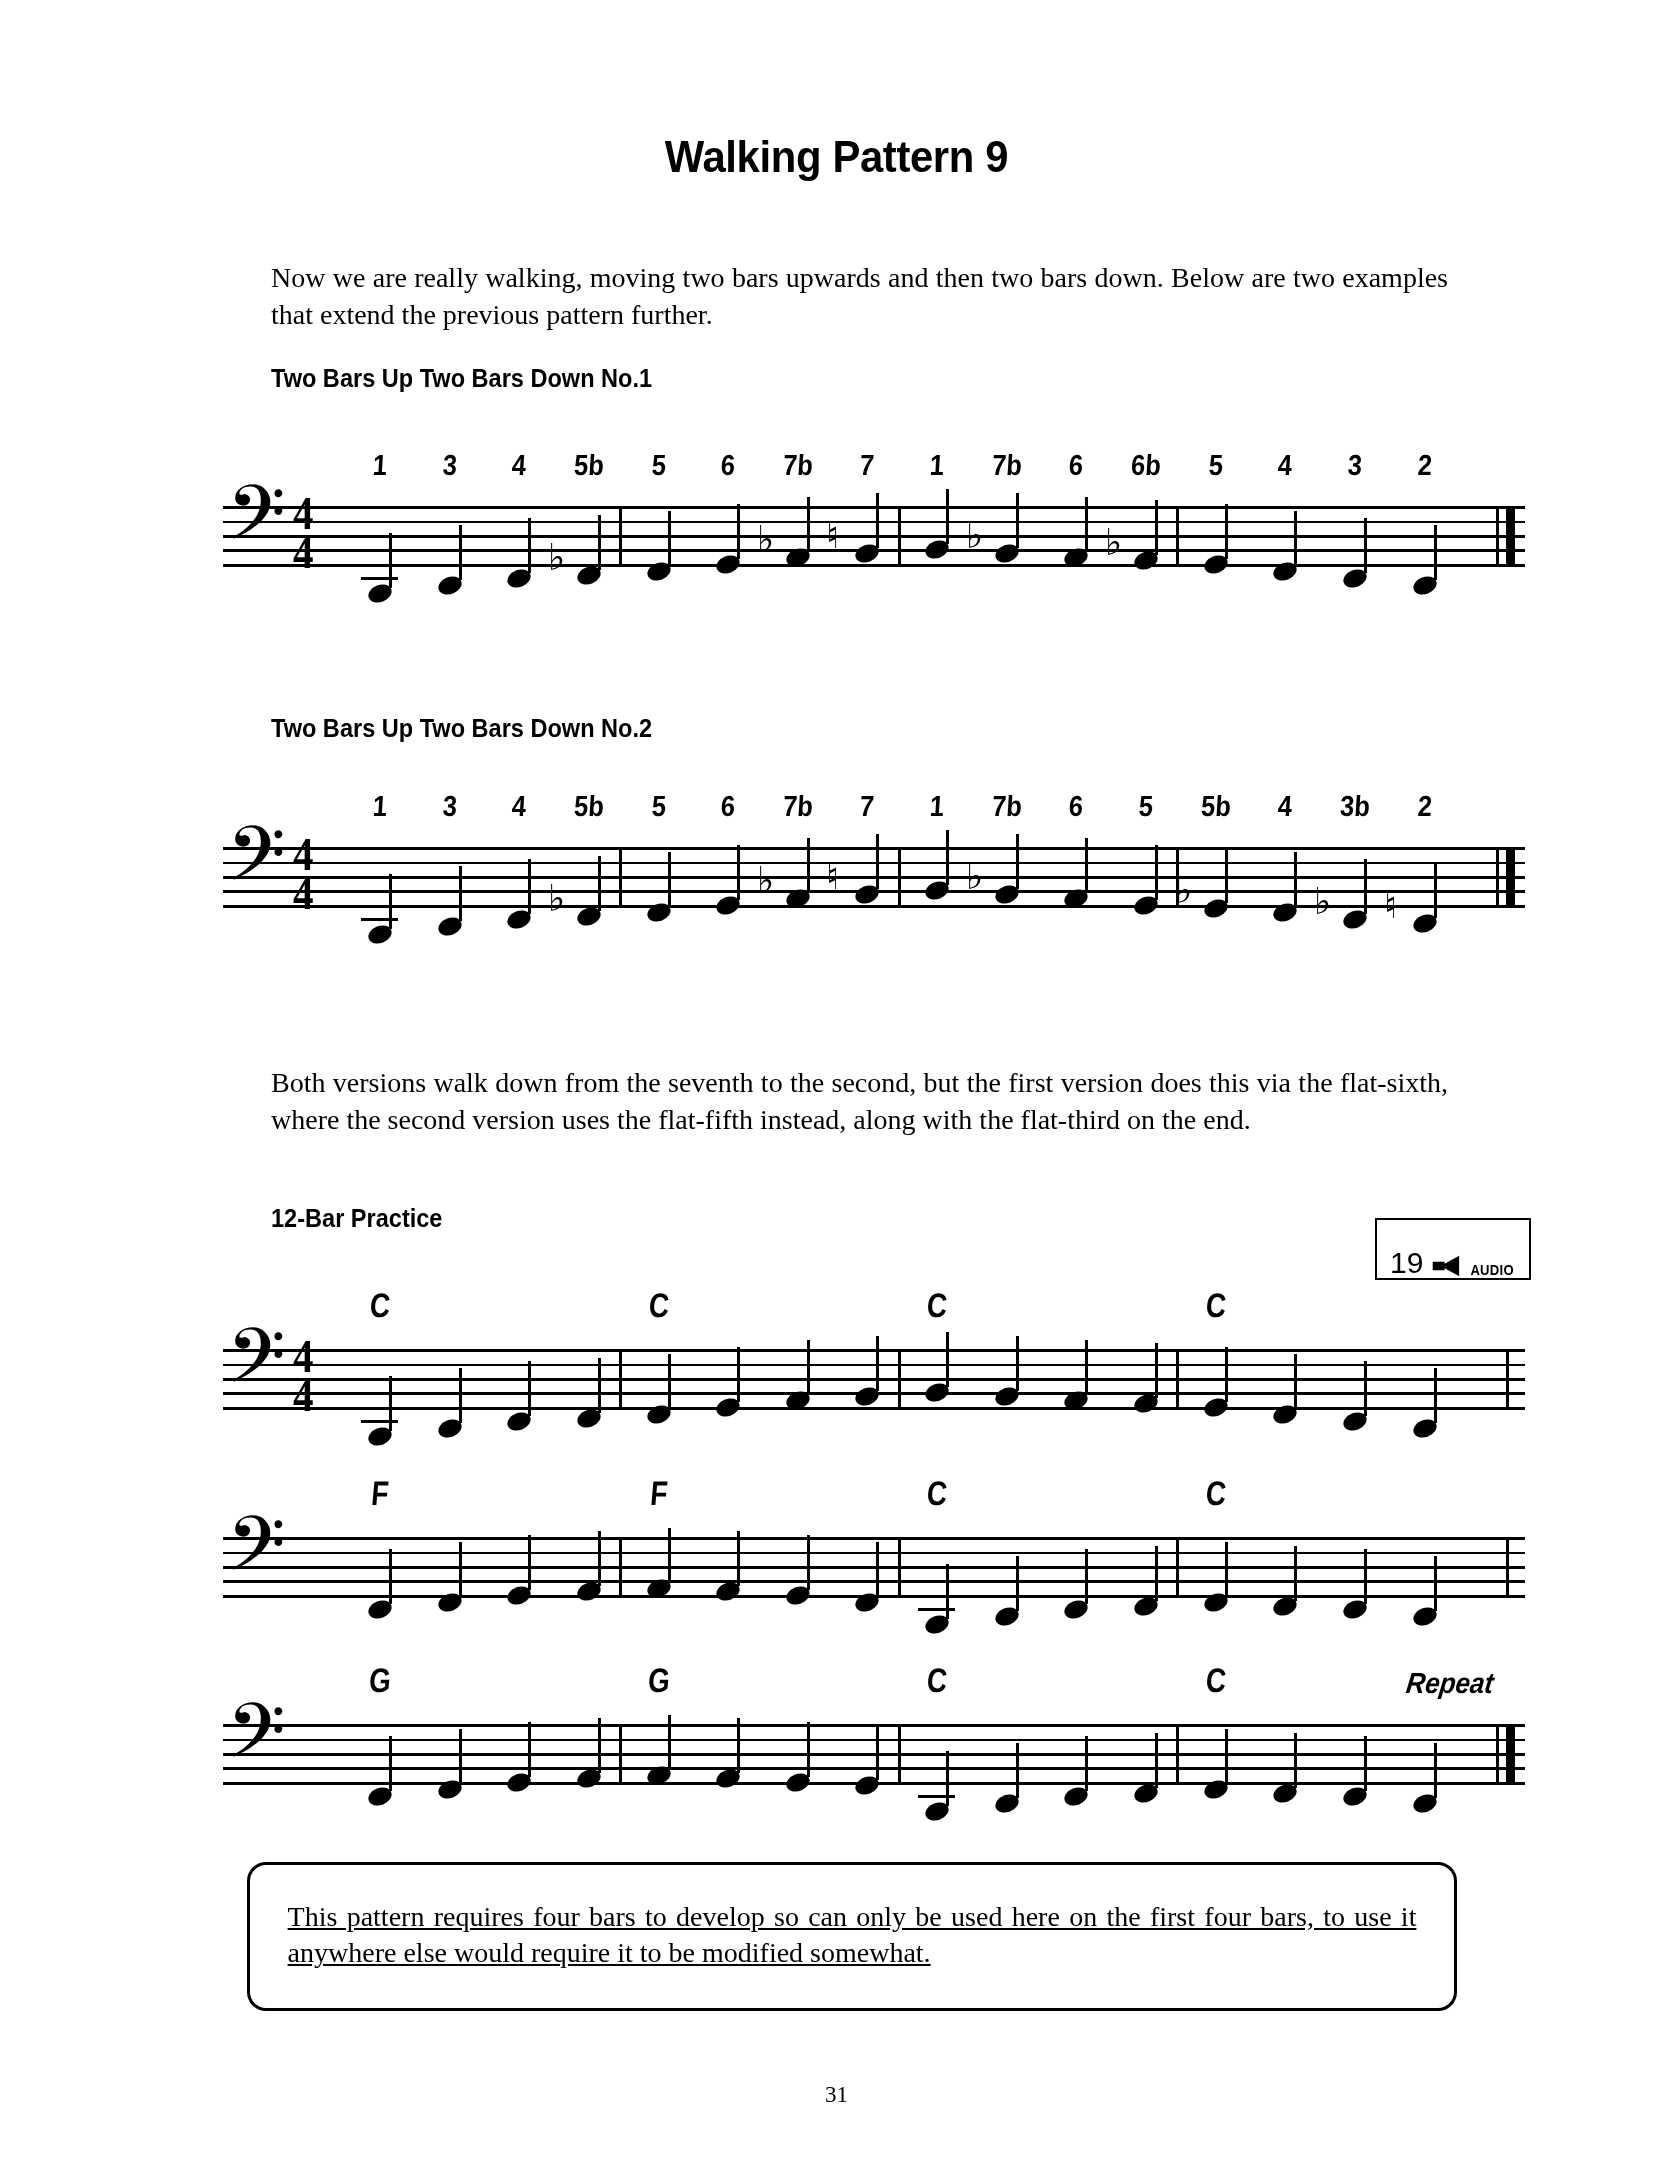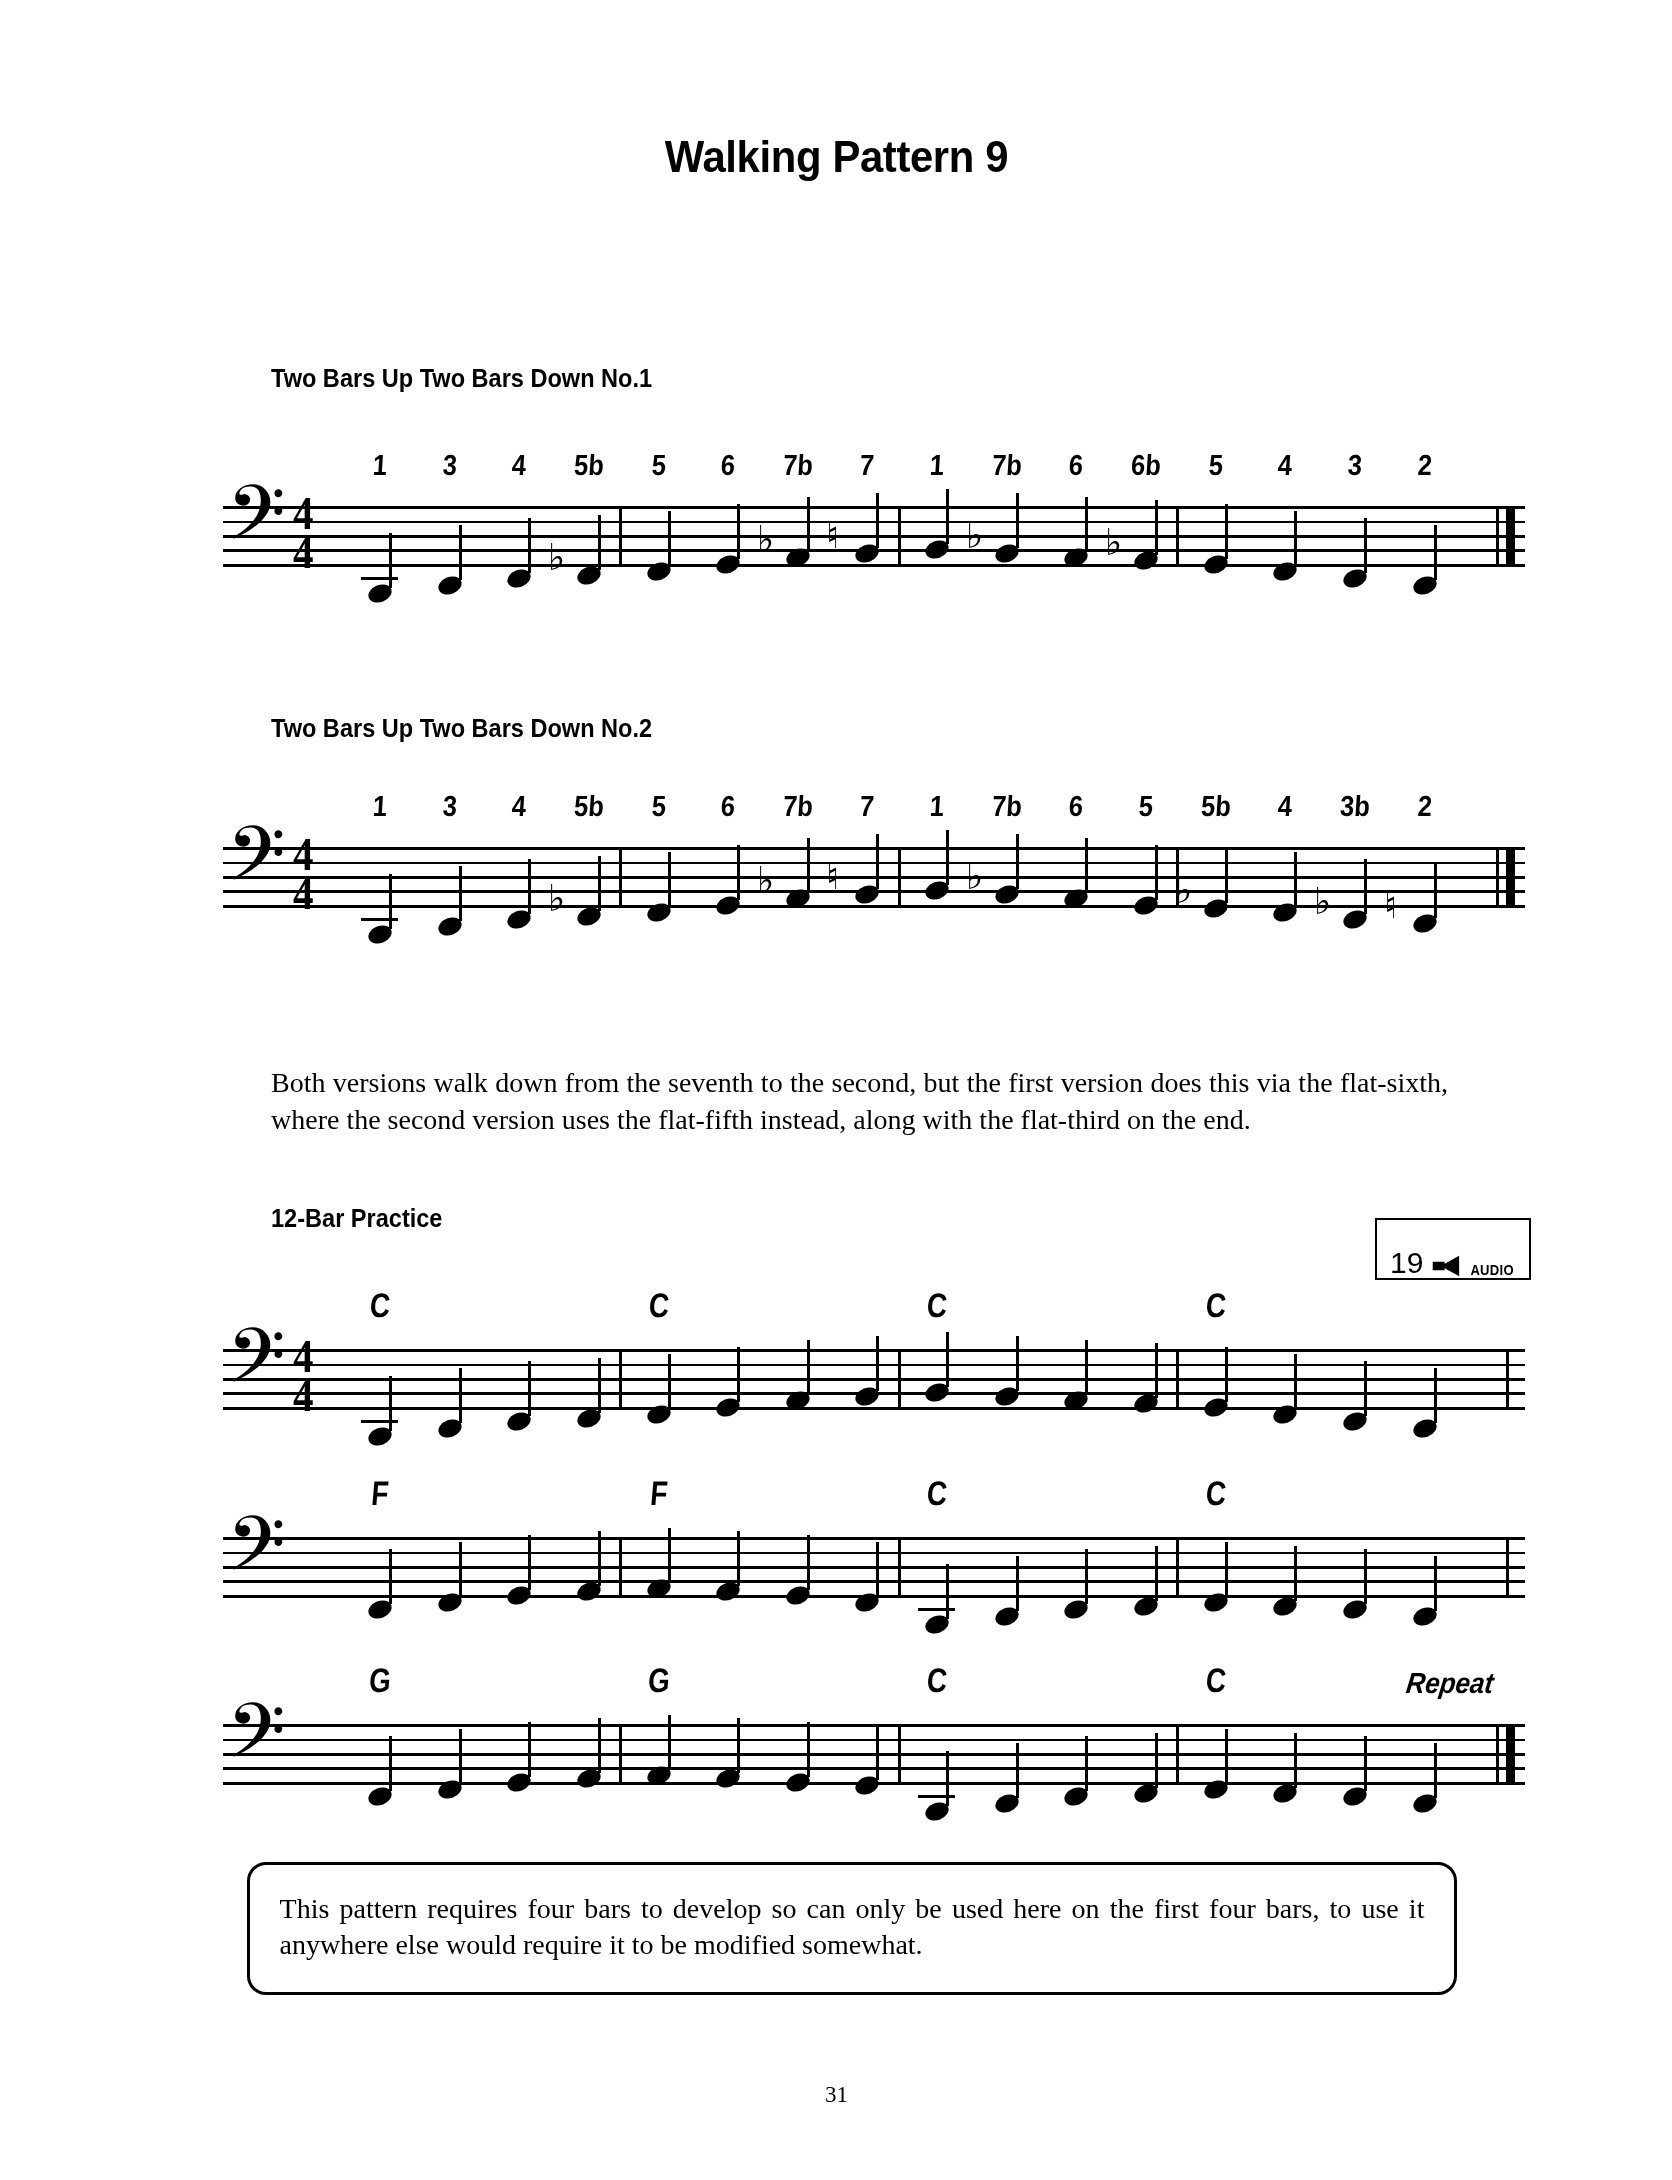--- a/index.html
+++ b/index.html
@@ -236,44 +236,46 @@
     left: 247px;
     top: 1862px;
     width: 1210px;
     box-sizing: border-box;
     border: 3.4px solid #000;
     border-radius: 19px;
     padding: 22px 25.6px 24px 25.6px;
     background: #fff;
   }
   .callout p {
-    margin: 4px;
+    margin: 12px;
     font-size: 28px;
     line-height: 1.3;
     text-align: justify;
     text-align-last: left;
+    text-decoration: underline;
   }
 
   
   .page-number {
     position: absolute;
     top: 2082px;
     left: 0;
     width: 100%;
     text-align: center;
     font-size: 23px;
   }
 </style>
 </head>
 <body>
 
 <div class="page">
 
   <h1 class="page-title">Walking Pattern 9</h1>
 
+  <p class="para intro">Now we are really walking, moving two bars upwards and then two bars down. Below are two examples that extend the previous pattern further.</p>
 
   <div class="sub-heading h1">Two Bars Up Two Bars Down No.1</div>
 
   <div class="system" id="sys1" style="top:443px;">
     <div class="label-row">
         <div class="lbl" style="left: 157px;">1</div>
         <div class="lbl" style="left: 227px;">3</div>
         <div class="lbl" style="left: 296px;">4</div>
         <div class="lbl" style="left: 366px;">5b</div>
         <div class="lbl" style="left: 436px;">5</div>

